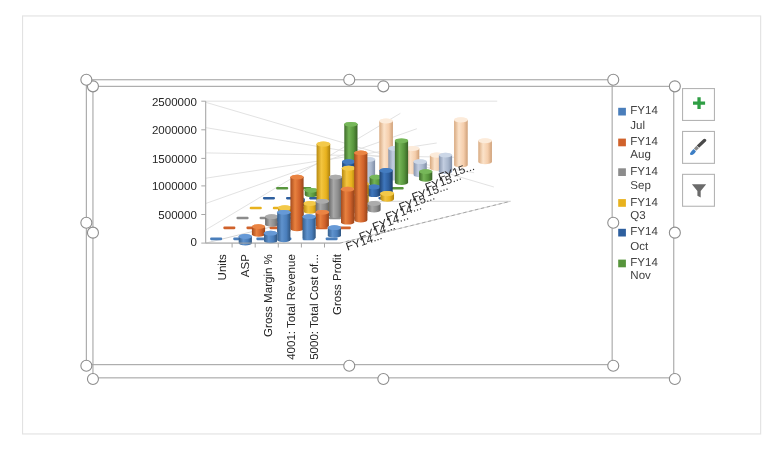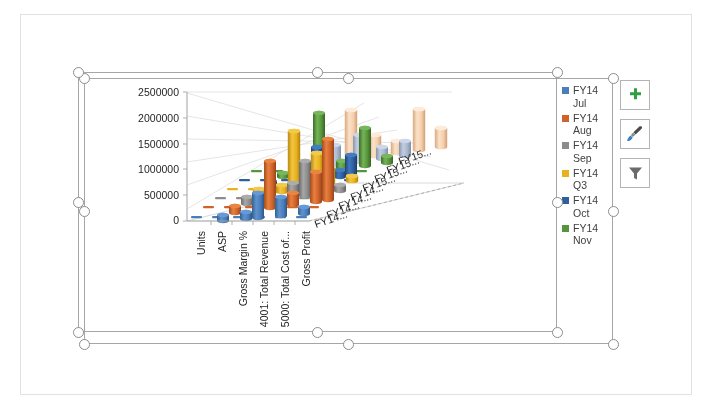--- a/index.html
+++ b/index.html
@@ -43,21 +43,21 @@
 
   
   #chart-canvas{
     position:absolute;left:79px;top:73px;width:477px;height:258px;
     overflow:hidden;
   }
   #chart-svg{position:absolute;left:0;top:0;}
 
   
   #legend{
-    position:absolute;left:562px;top:84px;width:48px;height:210px;
+    position:absolute;left:562px;top:95px;width:48px;height:210px;
     font-size:10.5px;color:#404040;line-height:12.5px;
   }
   .legend-item{
     position:relative;margin-bottom:2.5px;padding-left:11px;
   }
   .legend-swatch{
     position:absolute;left:0;top:3px;width:7px;height:7px;
   }
   .legend-label{display:block;white-space:pre-line;}
 

